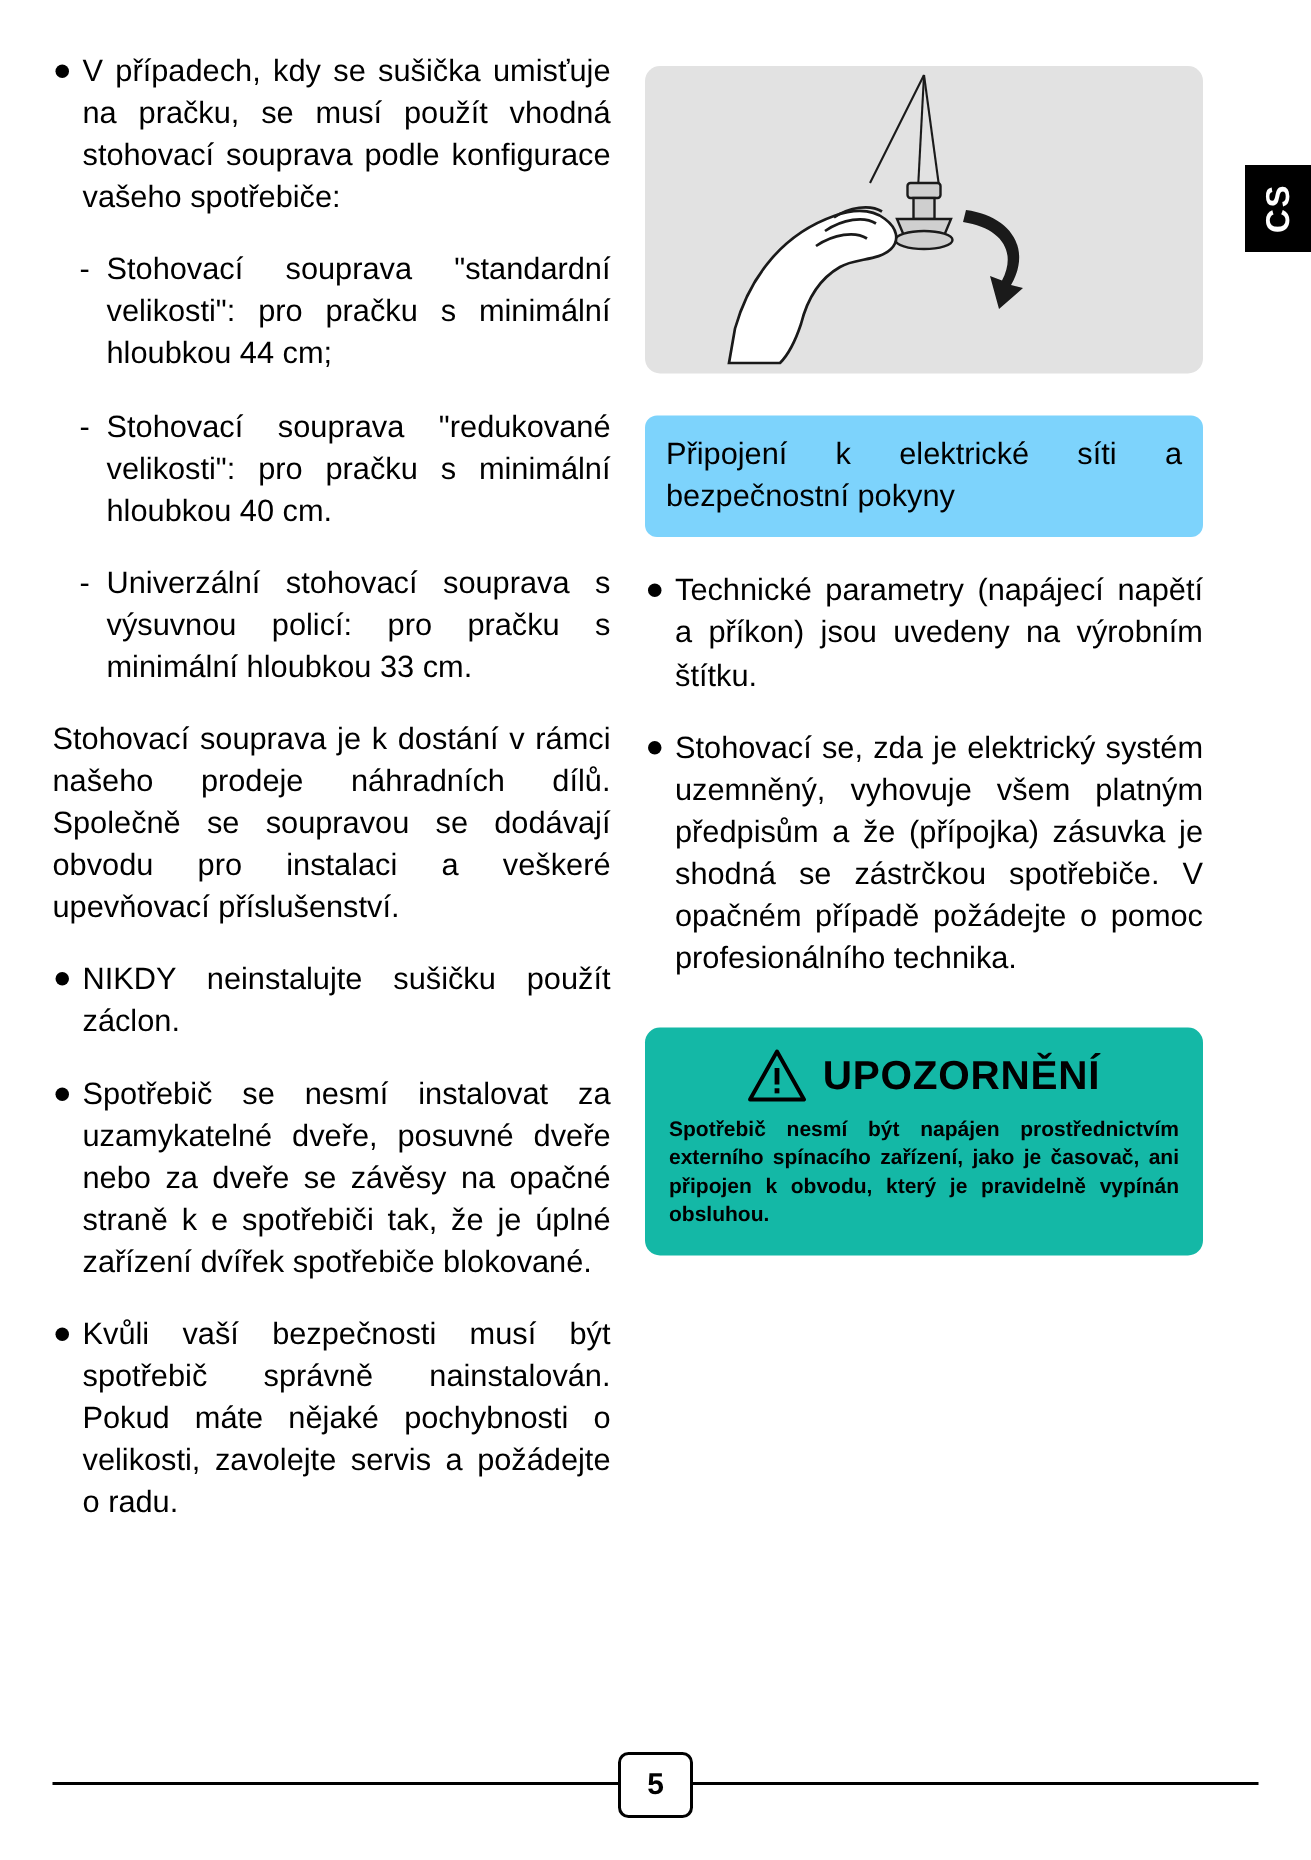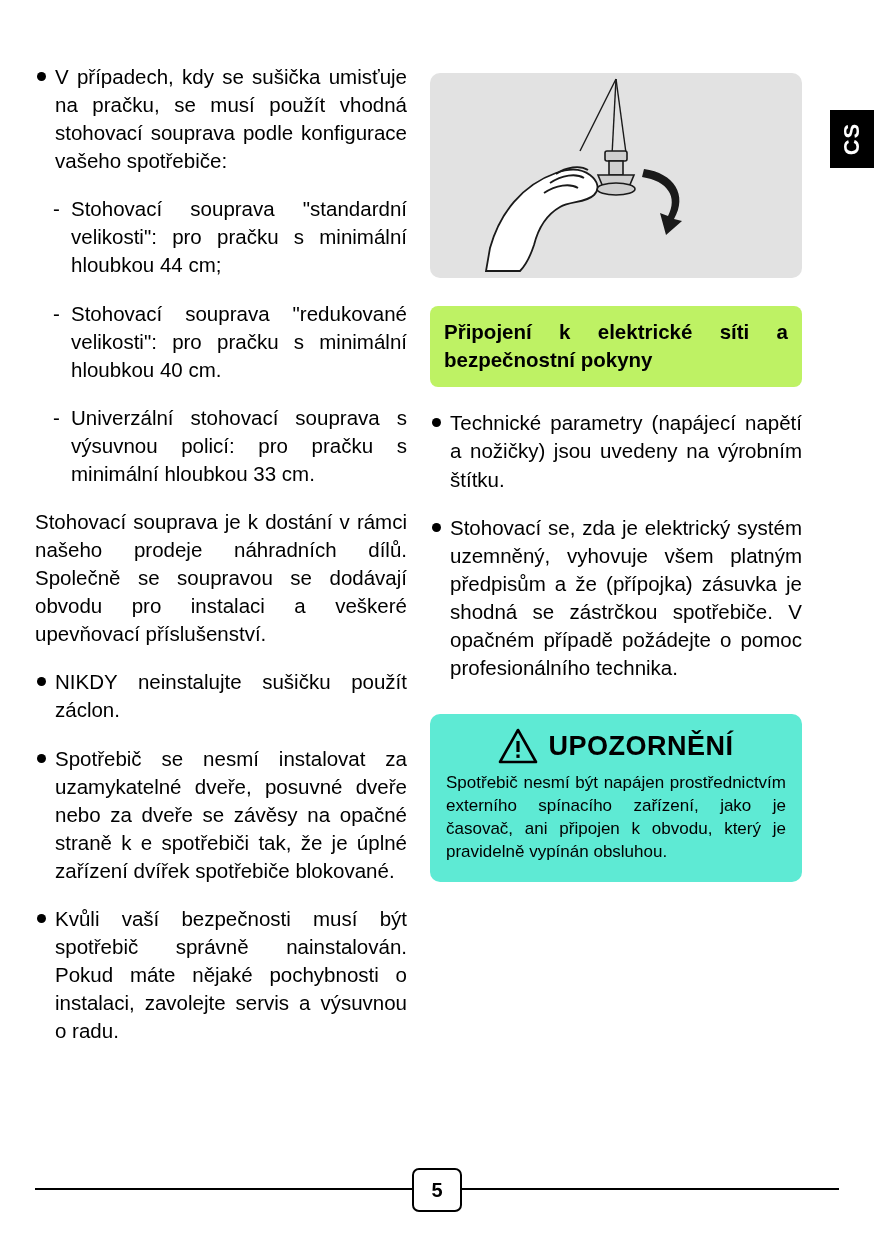--- a/index.html
+++ b/index.html
@@ -39,21 +39,21 @@
     justify-content: center;
   }
   .lang-tab span {
     display: block;
     transform: rotate(-90deg);
     letter-spacing: 1px;
   }
 
   .col {
     position: absolute;
-    top: 63px;
+    top: 34px;
     width: 372px;
   }
   .col-left { left: 35px; }
   .col-right { left: 430px; }
 
   p {
     margin: 0 0 20px 0;
     font-size: 20.5px;
     line-height: 1.37;
     text-align: justify;
@@ -99,52 +99,52 @@
     background: #e2e2e2;
     border-radius: 10px;
     margin: 10px 0 28px 0;
     position: relative;
     overflow: hidden;
   }
   .img-box svg { display: block; }
 
   
   .section-head {
-    background: #bef264;
+    background: #7dd3fc;
     border-radius: 8px;
     padding: 12px 14px 14px 14px;
     font-size: 20.5px;
-    font-weight: bold;
+    font-weight: normal;
     line-height: 1.35;
     text-align: justify;
     margin-bottom: 22px;
   }
 
   
   .warn-box {
-    background: #5eead4;
+    background: #14b8a6;
     border-radius: 10px;
     padding: 14px 16px 18px 16px;
     margin-top: 32px;
   }
   .warn-head {
     display: flex;
     align-items: center;
     justify-content: center;
     gap: 10px;
     margin-bottom: 8px;
   }
   .warn-title {
     font-size: 27px;
     font-weight: bold;
     letter-spacing: 0.5px;
   }
   .warn-body {
-    font-size: 17px;
-    font-weight: normal;
+    font-size: 14px;
+    font-weight: bold;
     line-height: 1.35;
     text-align: justify;
     text-justify: inter-word;
     margin: 0;
   }
 
   
   .footer {
     position: absolute;
     left: 35px;
@@ -191,21 +191,21 @@
     <p class="bullet">V případech, kdy se sušička umisťuje na pračku, se musí použít vhodná stohovací souprava podle konfigurace vašeho spotřebiče:</p>
 
     <p class="dash">Stohovací souprava "standardní velikosti": pro pračku s minimální hloubkou 44 cm;</p>
     <p class="dash">Stohovací souprava "redukované velikosti": pro pračku s minimální hloubkou 40 cm.</p>
     <p class="dash">Univerzální stohovací souprava s výsuvnou policí: pro pračku s minimální hloubkou 33 cm.</p>
 
     <p class="plain">Stohovací souprava je k dostání v rámci našeho prodeje náhradních dílů. Společně se soupravou se dodávají obvodu pro instalaci a veškeré upevňovací příslušenství.</p>
 
     <p class="bullet">NIKDY neinstalujte sušičku použít záclon.</p>
     <p class="bullet">Spotřebič se nesmí instalovat za uzamykatelné dveře, posuvné dveře nebo za dveře se závěsy na opačné straně k e spotřebiči tak, že je úplné zařízení dvířek spotřebiče blokované.</p>
-    <p class="bullet">Kvůli vaší bezpečnosti musí být spotřebič správně nainstalován. Pokud máte nějaké pochybnosti o instalaci, zavolejte servis a výsuvnou o radu.</p>
+    <p class="bullet">Kvůli vaší bezpečnosti musí být spotřebič správně nainstalován. Pokud máte nějaké pochybnosti o velikosti, zavolejte servis a požádejte o radu.</p>
 
   </div>
 
   <div class="col col-right">
 
 
     <div class="img-box">
       <svg width="372" height="205" viewBox="0 0 372 205">
 
         <g stroke="#1a1a1a" stroke-width="1.4" fill="none">
@@ -233,21 +233,21 @@
 
         <g fill="#1a1a1a">
           <path d="M214 96 C 244 100, 258 122, 244 146 L 252 148 L 236 162 L 230 140 L 238 143
                    C 248 124, 238 108, 212 104 Z"></path>
         </g>
       </svg>
     </div>
 
     <div class="section-head">Připojení k elektrické síti a bezpečnostní pokyny</div>
 
-    <p class="bullet">Technické parametry (napájecí napětí a nožičky) jsou uvedeny na výrobním štítku.</p>
+    <p class="bullet">Technické parametry (napájecí napětí a příkon) jsou uvedeny na výrobním štítku.</p>
     <p class="bullet">Stohovací se, zda je elektrický systém uzemněný, vyhovuje všem platným předpisům a že (přípojka) zásuvka je shodná se zástrčkou spotřebiče. V opačném případě požádejte o pomoc profesionálního technika.</p>
 
     <div class="warn-box">
       <div class="warn-head">
         <svg width="40" height="36" viewBox="0 0 40 36">
           <path d="M20 2 L38 34 L2 34 Z" fill="none" stroke="#000" stroke-width="2.6" stroke-linejoin="round"></path>
           <rect x="18.4" y="13" width="3.2" height="11" fill="#000"></rect>
           <rect x="18.4" y="26.5" width="3.2" height="3.4" fill="#000"></rect>
         </svg>
         <div class="warn-title">UPOZORNĚNÍ</div>

